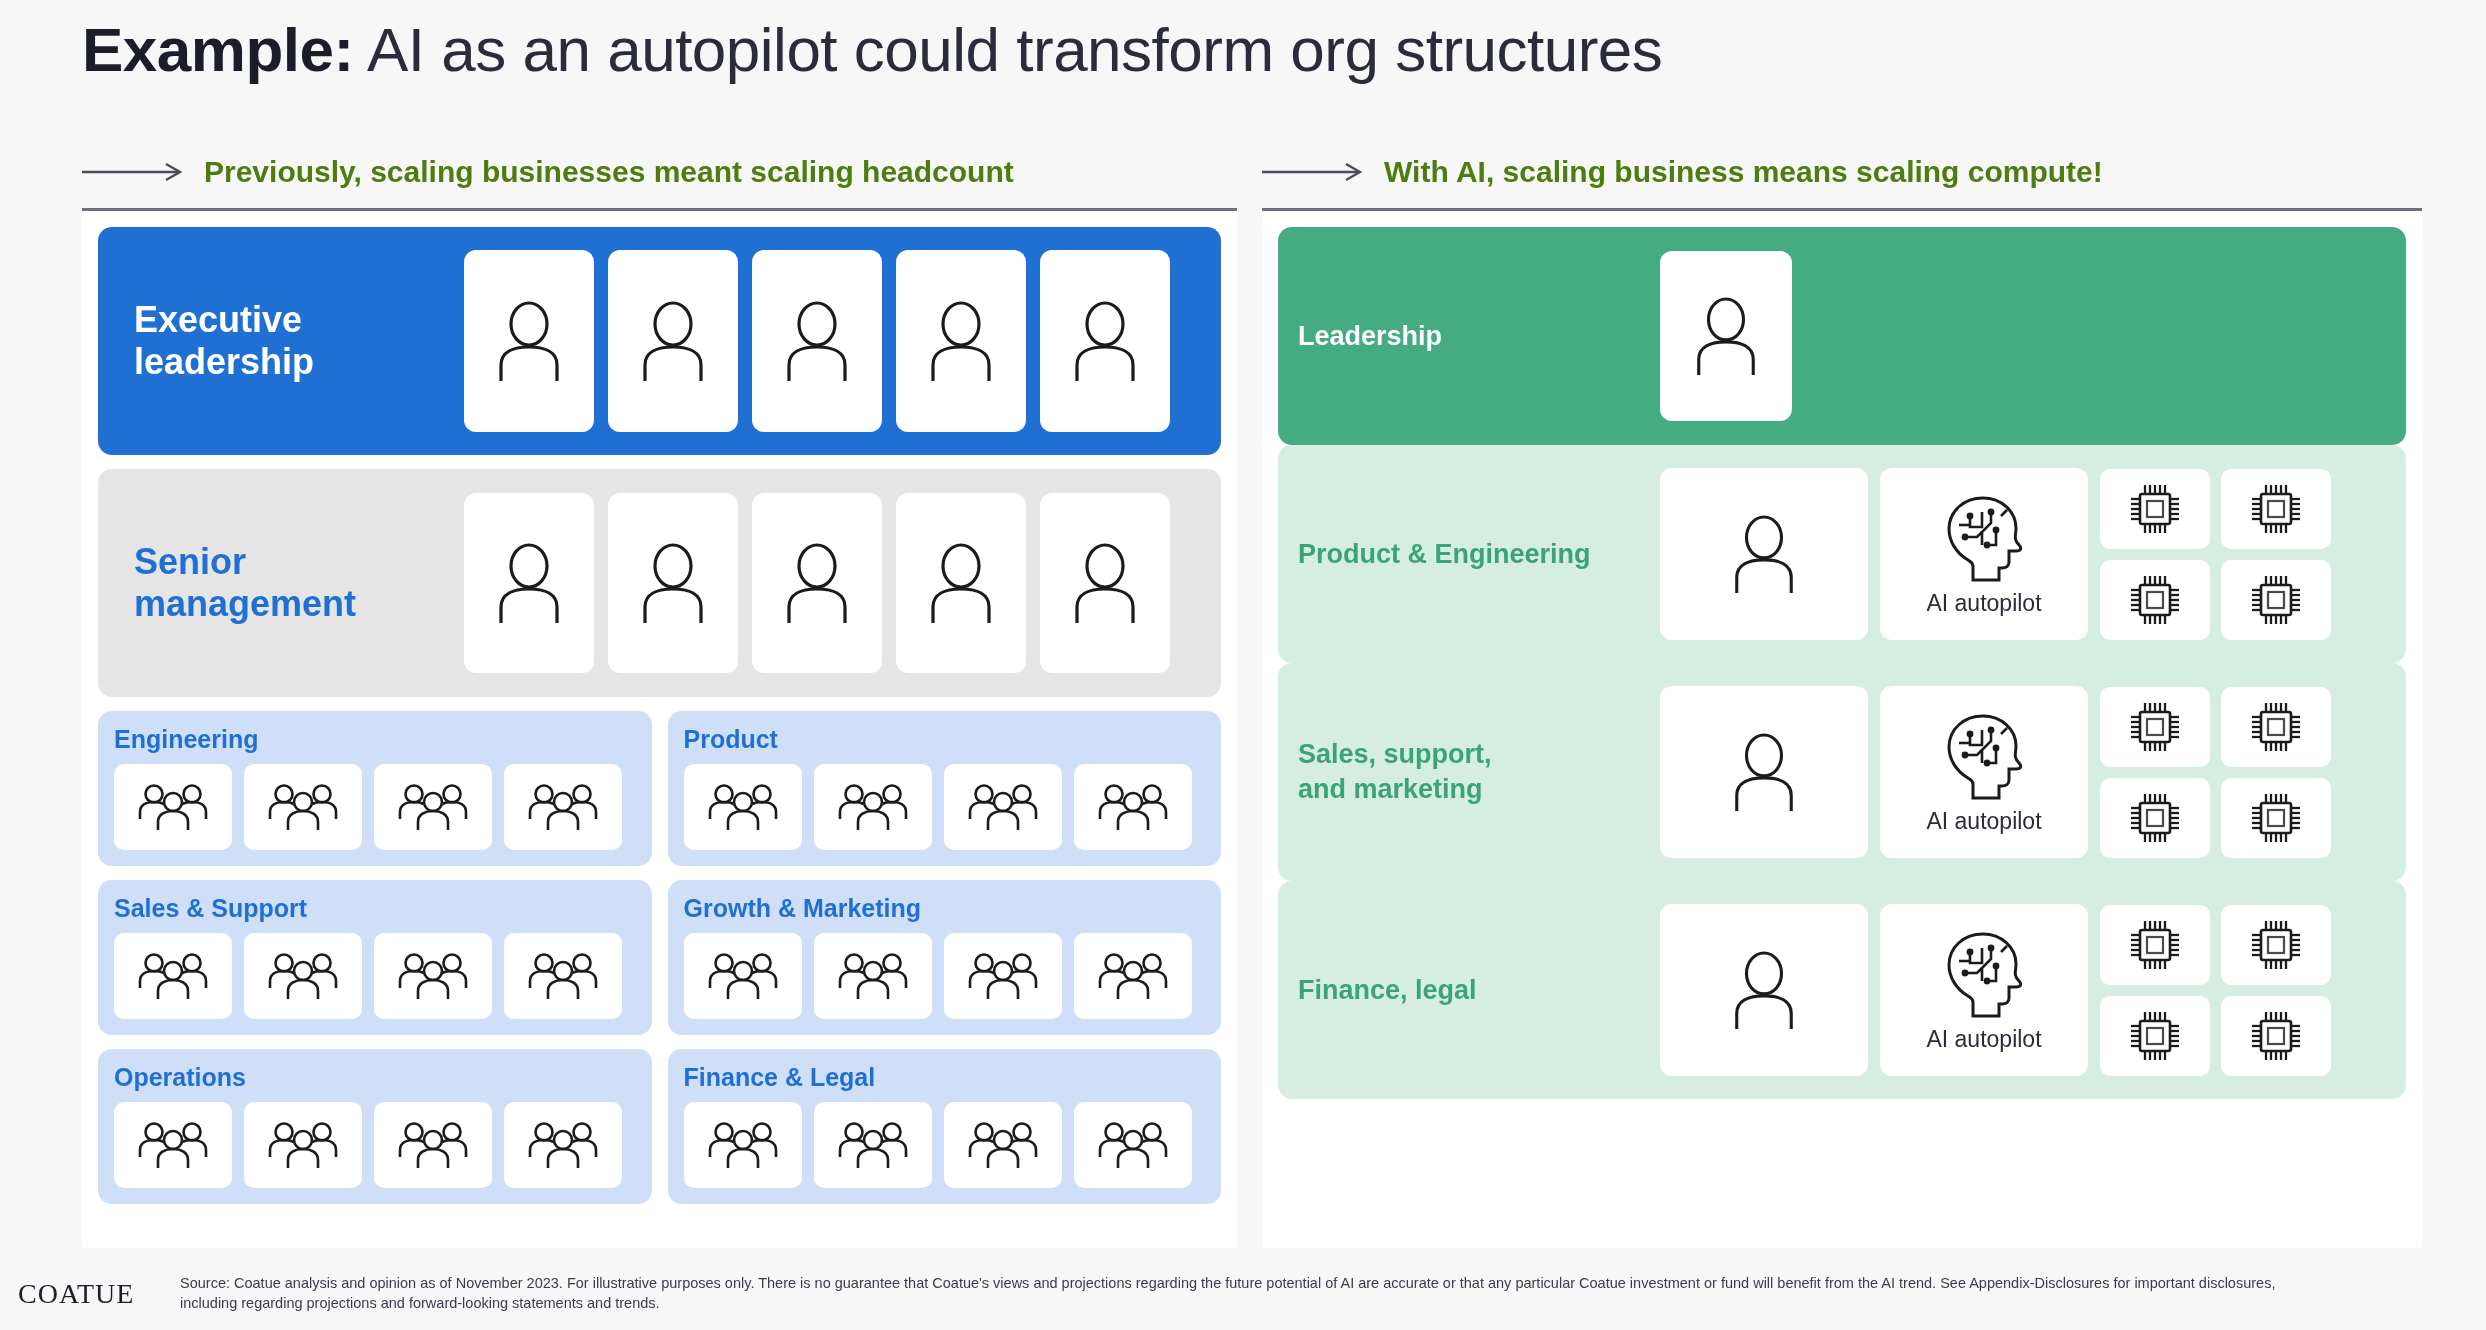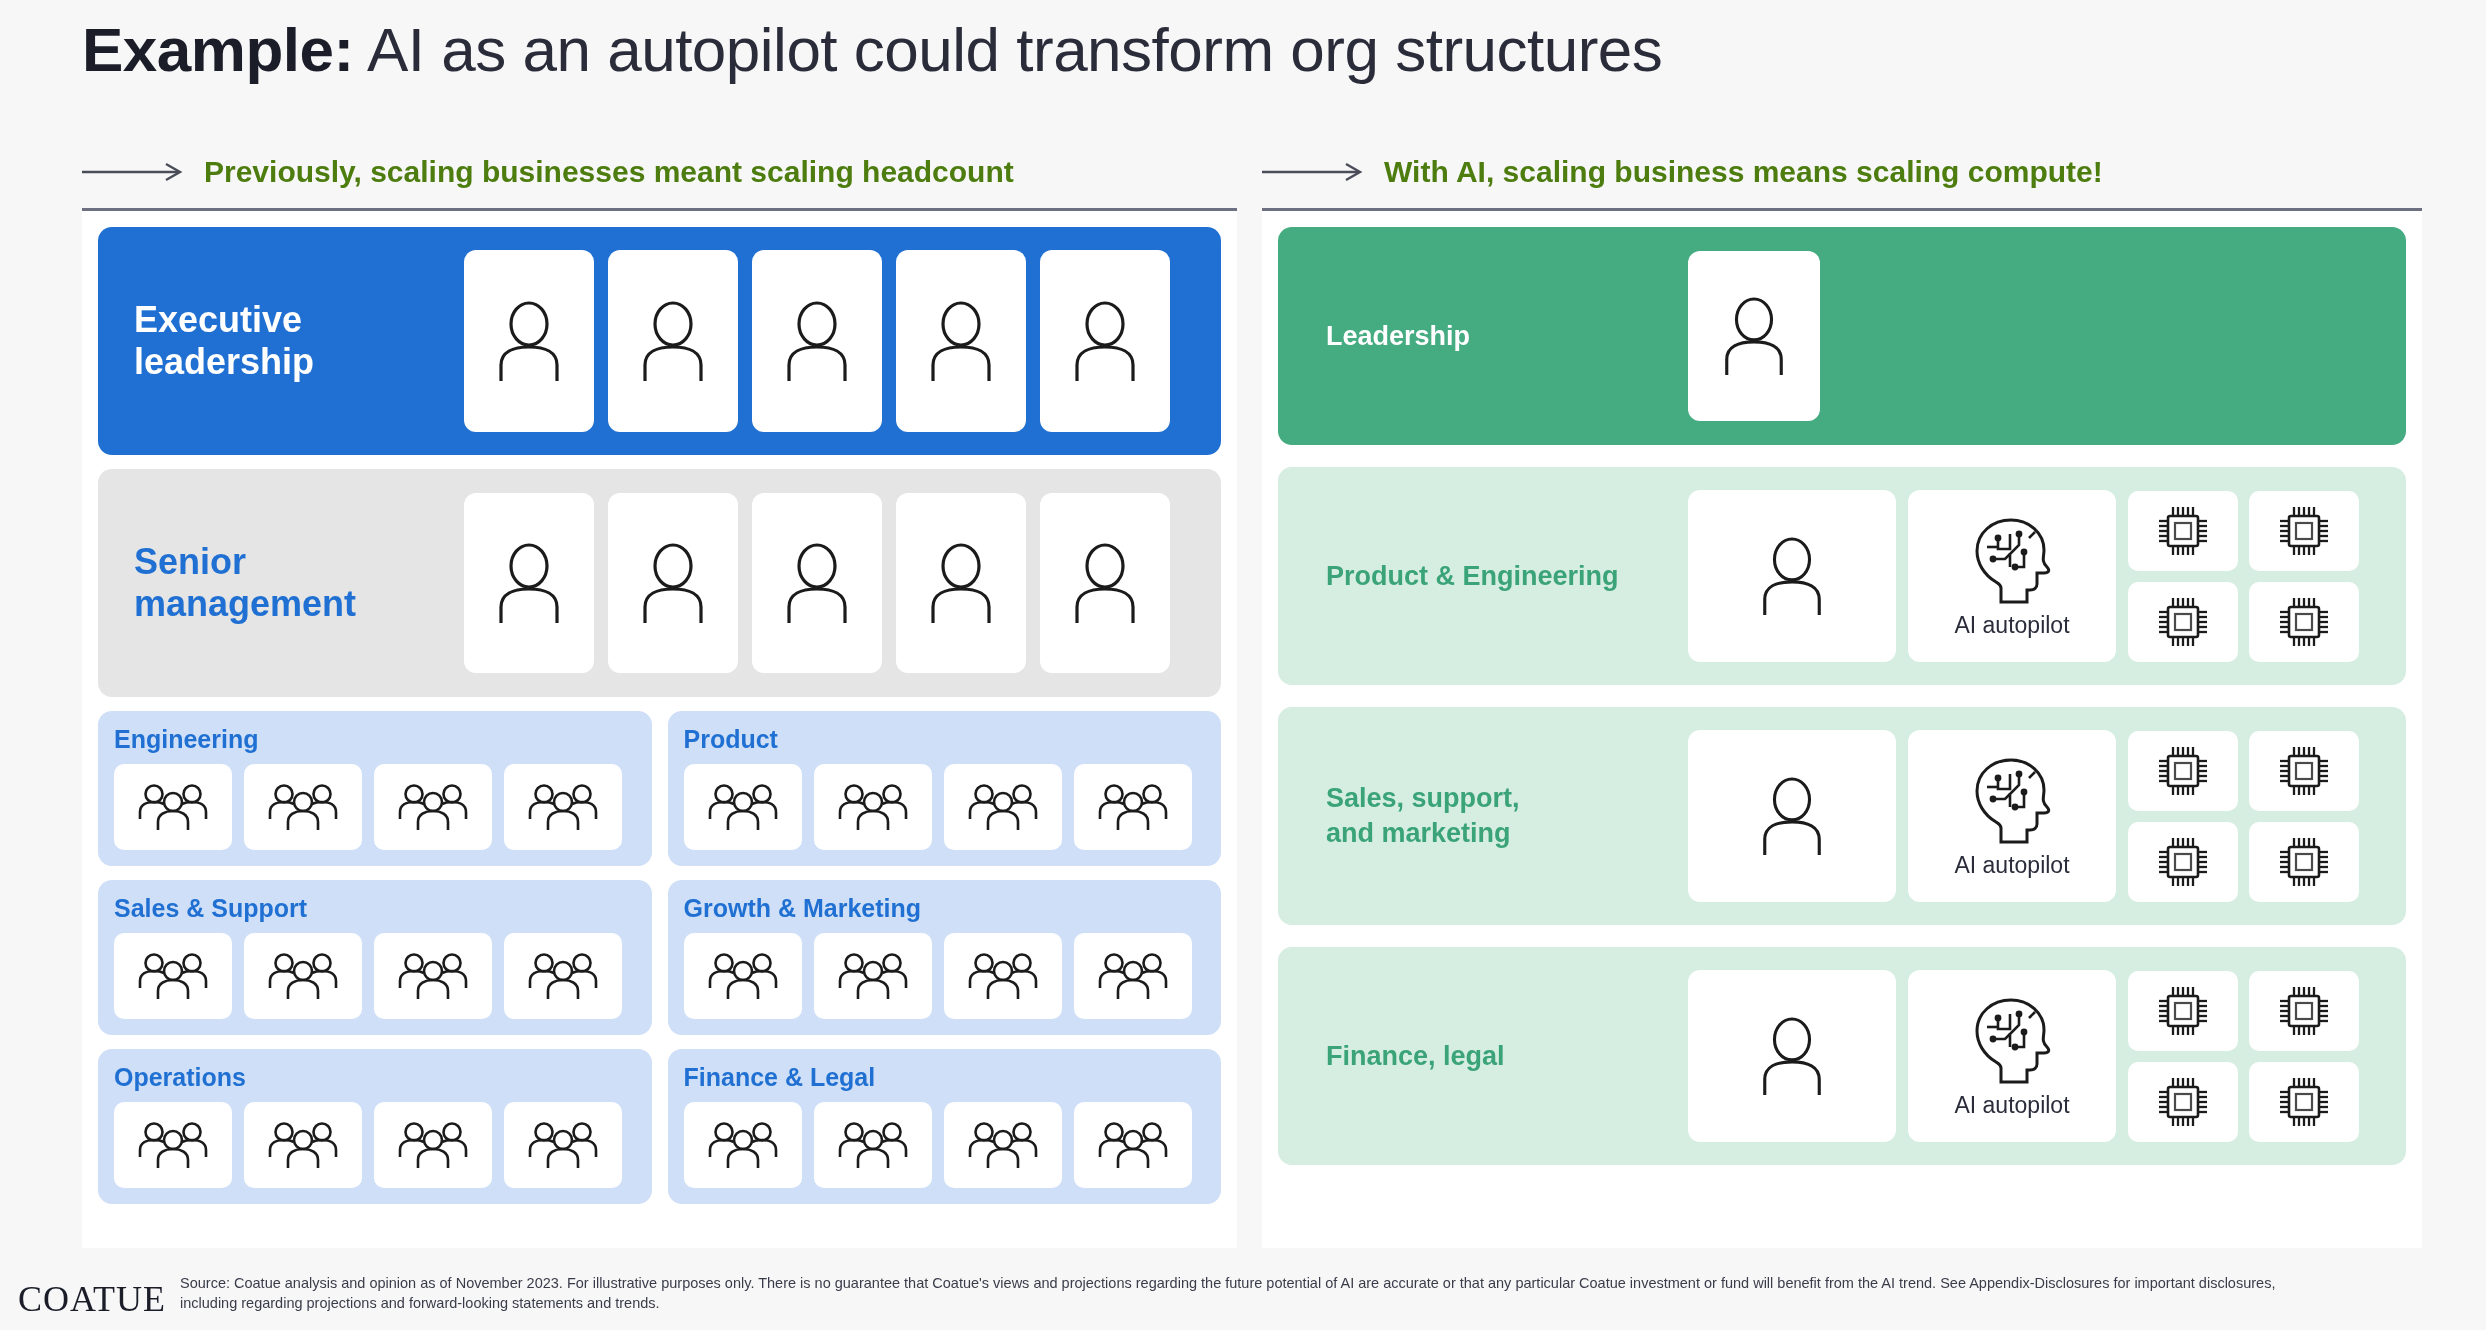--- a/index.html
+++ b/index.html
@@ -70,22 +70,21 @@
     font-size: 25px; font-weight: 700; color: #1f70d2; margin-bottom: 10px;
   }
   .dept-cards { display: flex; gap: 12px; }
   .gcard {
     width: 118px; height: 86px; background: #fff; border-radius: 10px;
     display: flex; align-items: center; justify-content: center;
   }
 
   
   .grow {
-    display: flex; align-items: center; border-radius: 14px; padding: 0 28px;
-    margin-bottom: 22px;
+    display: flex; align-items: center; border-radius: 14px; padding: 0 0;
   }
   .grow-lead { background: #45ab80; height: 218px; }
   .grow-dept { background: #d6ede2; height: 218px; }
   .grow-label {
     font-size: 27px; font-weight: 700; white-space: pre-line; line-height: 1.28;
     padding-left: 20px; flex: 0 0 auto; width: 382px;
   }
   .grow-lead .grow-label { color: #ffffff; }
   .grow-dept .grow-label { color: #3aa378; }
 
@@ -108,21 +107,21 @@
   .chipcard {
     width: 110px; height: 80px; background: #fff; border-radius: 10px;
     display: flex; align-items: center; justify-content: center;
   }
 
   
   .footer { position: absolute; left: 0; top: 1272px; width: 2486px; height: 58px; }
   .brand {
     position: absolute; left: 18px; top: 6px;
     font-family: "Liberation Serif", serif;
-    font-size: 36px; letter-spacing: 1px; color: #1b1d29;
+    font-size: 28px; letter-spacing: 1px; color: #1b1d29;
   }
   .disclaimer {
     position: absolute; left: 180px; top: 2px; width: 2120px;
     font-size: 14.5px; line-height: 1.35; color: #3a3c49;
   }
   svg { display: block; }
 </style>
 </head>
 <body>
 

